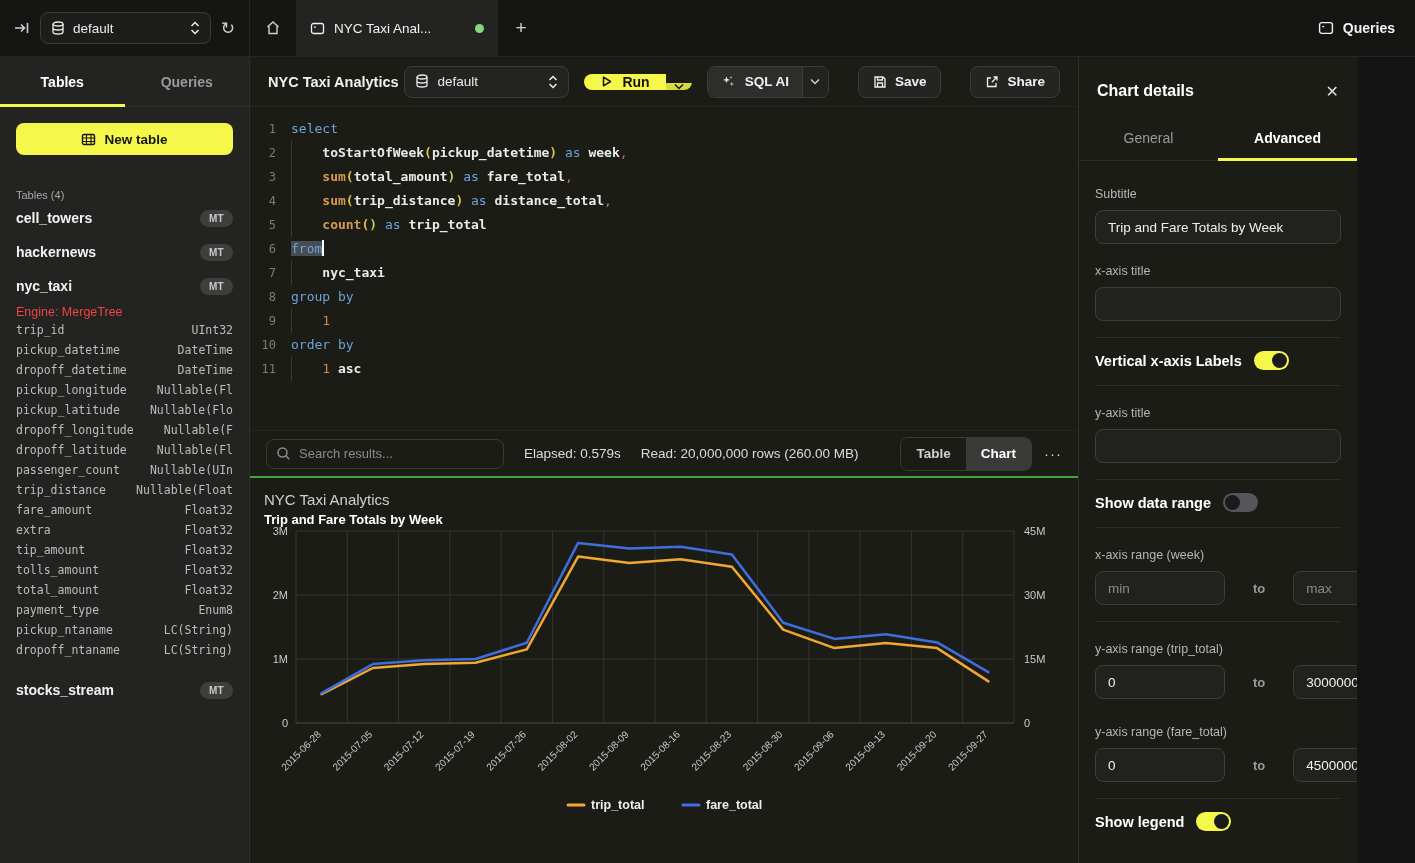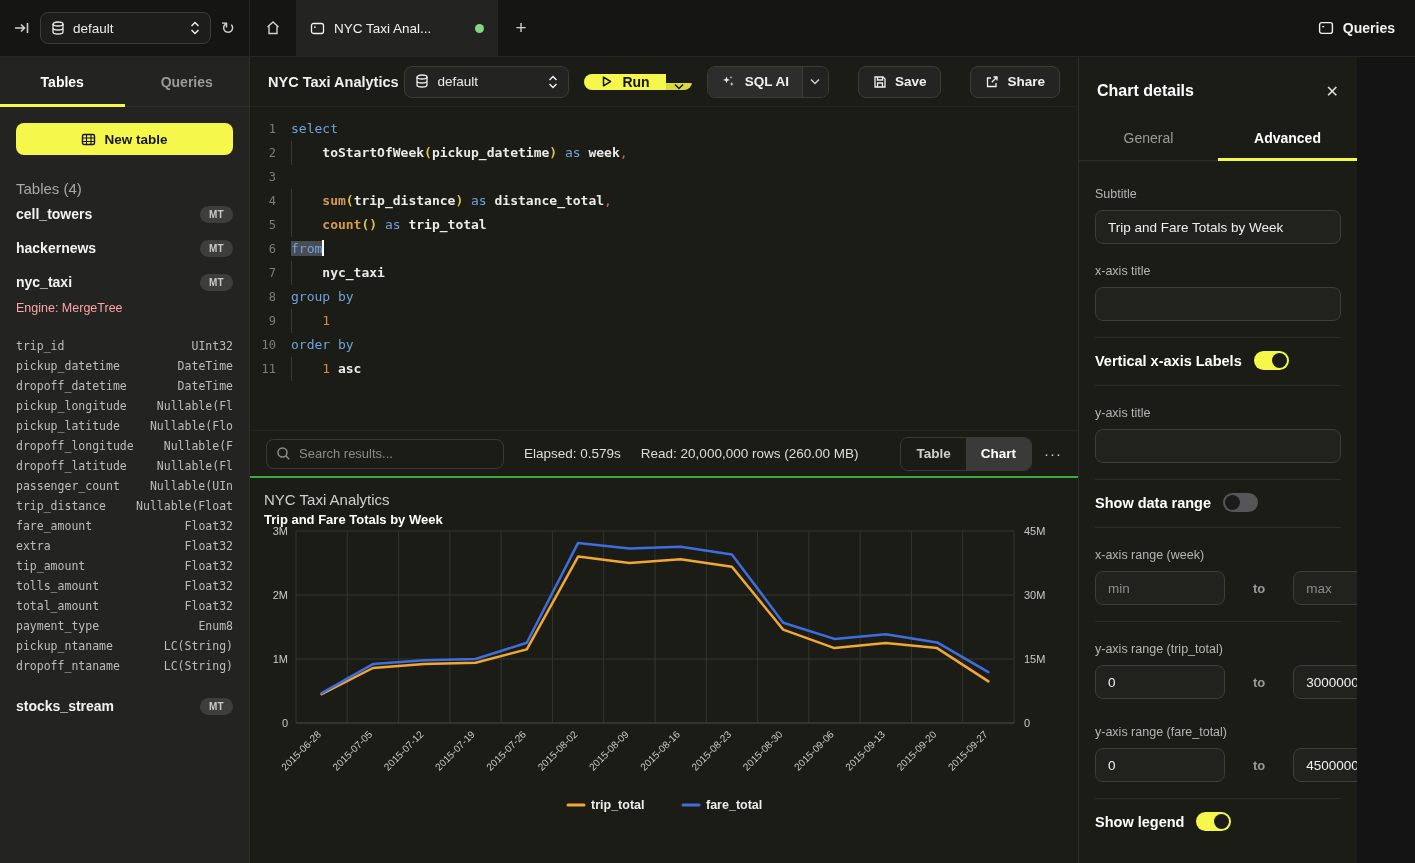--- a/index.html
+++ b/index.html
@@ -33,25 +33,25 @@
   .side-tabs{height:50px;display:flex;border-bottom:1px solid #2e2e2a}
   .side-tab{flex:1;display:flex;align-items:center;justify-content:center;font-size:14px;color:#9a9a9a;cursor:pointer;position:relative;font-weight:600}
   .side-tab.active{color:#fff}
   .side-tab.active::after{content:"";position:absolute;left:0;right:0;bottom:-1px;height:3px;background:#f5f74b}
   .side-content{padding:16px;flex:1;overflow:hidden}
   .new-table-btn{width:100%;height:32px;border:none;border-radius:8px;background:#f5f74b;color:#171717;font-weight:700;font-size:13.5px;display:flex;align-items:center;justify-content:center;gap:8px;cursor:pointer;font-family:"Liberation Sans",sans-serif}
   .side-search{position:relative;margin-top:15px}
   .side-search input{width:100%;height:32px;border:1px solid #3a3a36;border-radius:8px;background:transparent;color:#ececec;padding:0 10px 0 32px;font-size:13.5px;font-family:"Liberation Sans",sans-serif;outline:none}
   .side-search input::placeholder{color:#8b8b8b}
   .side-search .icon{position:absolute;left:10px;top:8px;color:#8b8b8b}
-  .side-section{margin-top:25px;font-size:15px;color:#a8a8a8}
+  .side-section{margin-top:34px;font-size:11px;color:#a8a8a8}
   .side-table-row{height:34px;display:flex;align-items:center;justify-content:space-between;cursor:pointer}
   .side-table-name{font-size:14px;font-weight:700;color:#f2f2f2}
   .mt-badge{background:#3e3e3c;color:#c9c9c9;font-size:10px;font-weight:700;padding:3px 9px;border-radius:9px;letter-spacing:.3px}
-  .engine-line{font-size:12.5px;color:#fca5a5;margin:2px 0 24px}
+  .engine-line{font-size:12.5px;color:#ef4444;margin:2px 0 4px}
   .col-row{height:20px;display:flex;justify-content:space-between;font-family:"DejaVu Sans Mono",monospace;font-size:11.5px;color:#bdbdbd;white-space:nowrap;overflow:hidden}
   .col-row .ctype{color:#bdbdbd}
   .cols-wrap{margin-bottom:10px}
 
   
   .main-toolbar{height:50px;display:flex;align-items:center;padding:0 18px;border-bottom:1px solid #242420}
   .q-title{font-size:14.5px;color:#f0f0f0;font-weight:600;flex:1}
   .mt-controls{display:flex;align-items:center;gap:15px}
   .mt-select{height:32px;width:165px;display:flex;align-items:center;gap:8px;padding:0 10px;border:1px solid #3b3b37;border-radius:8px;background:#232321;font-size:13.5px;cursor:pointer}
   .mt-select .lbl{flex:1}
@@ -370,20 +370,21 @@
           <div class="cl">
             <span class="ln">1</span>
             <span class="code"><span class="tk-kw">select</span></span>
           </div>
           <div class="cl">
             <span class="ln">2</span>
             <span class="code ind">    <span class="tk-id">toStartOfWeek</span><span class="tk-par">(</span><span class="tk-id">pickup_datetime</span><span class="tk-par">)</span><span class="tk-sp"> </span><span class="tk-kw">as</span><span class="tk-sp"> </span><span class="tk-id">week</span><span class="tk-pun">,</span></span>
           </div>
           <div class="cl">
             <span class="ln">3</span>
+            <span class="code ind">    <span class="tk-fn">sum</span><span class="tk-par">(</span><span class="tk-id">total_amount</span><span class="tk-par">)</span><span class="tk-sp"> </span><span class="tk-kw">as</span><span class="tk-sp"> </span><span class="tk-id">fare_total</span><span class="tk-pun">,</span></span>
           </div>
           <div class="cl">
             <span class="ln">4</span>
             <span class="code ind">    <span class="tk-fn">sum</span><span class="tk-par">(</span><span class="tk-id">trip_distance</span><span class="tk-par">)</span><span class="tk-sp"> </span><span class="tk-kw">as</span><span class="tk-sp"> </span><span class="tk-id">distance_total</span><span class="tk-pun">,</span></span>
           </div>
           <div class="cl">
             <span class="ln">5</span>
             <span class="code ind">    <span class="tk-fn">count</span><span class="tk-par">()</span><span class="tk-sp"> </span><span class="tk-kw">as</span><span class="tk-sp"> </span><span class="tk-id">trip_total</span></span>
           </div>
           <div class="cl">

